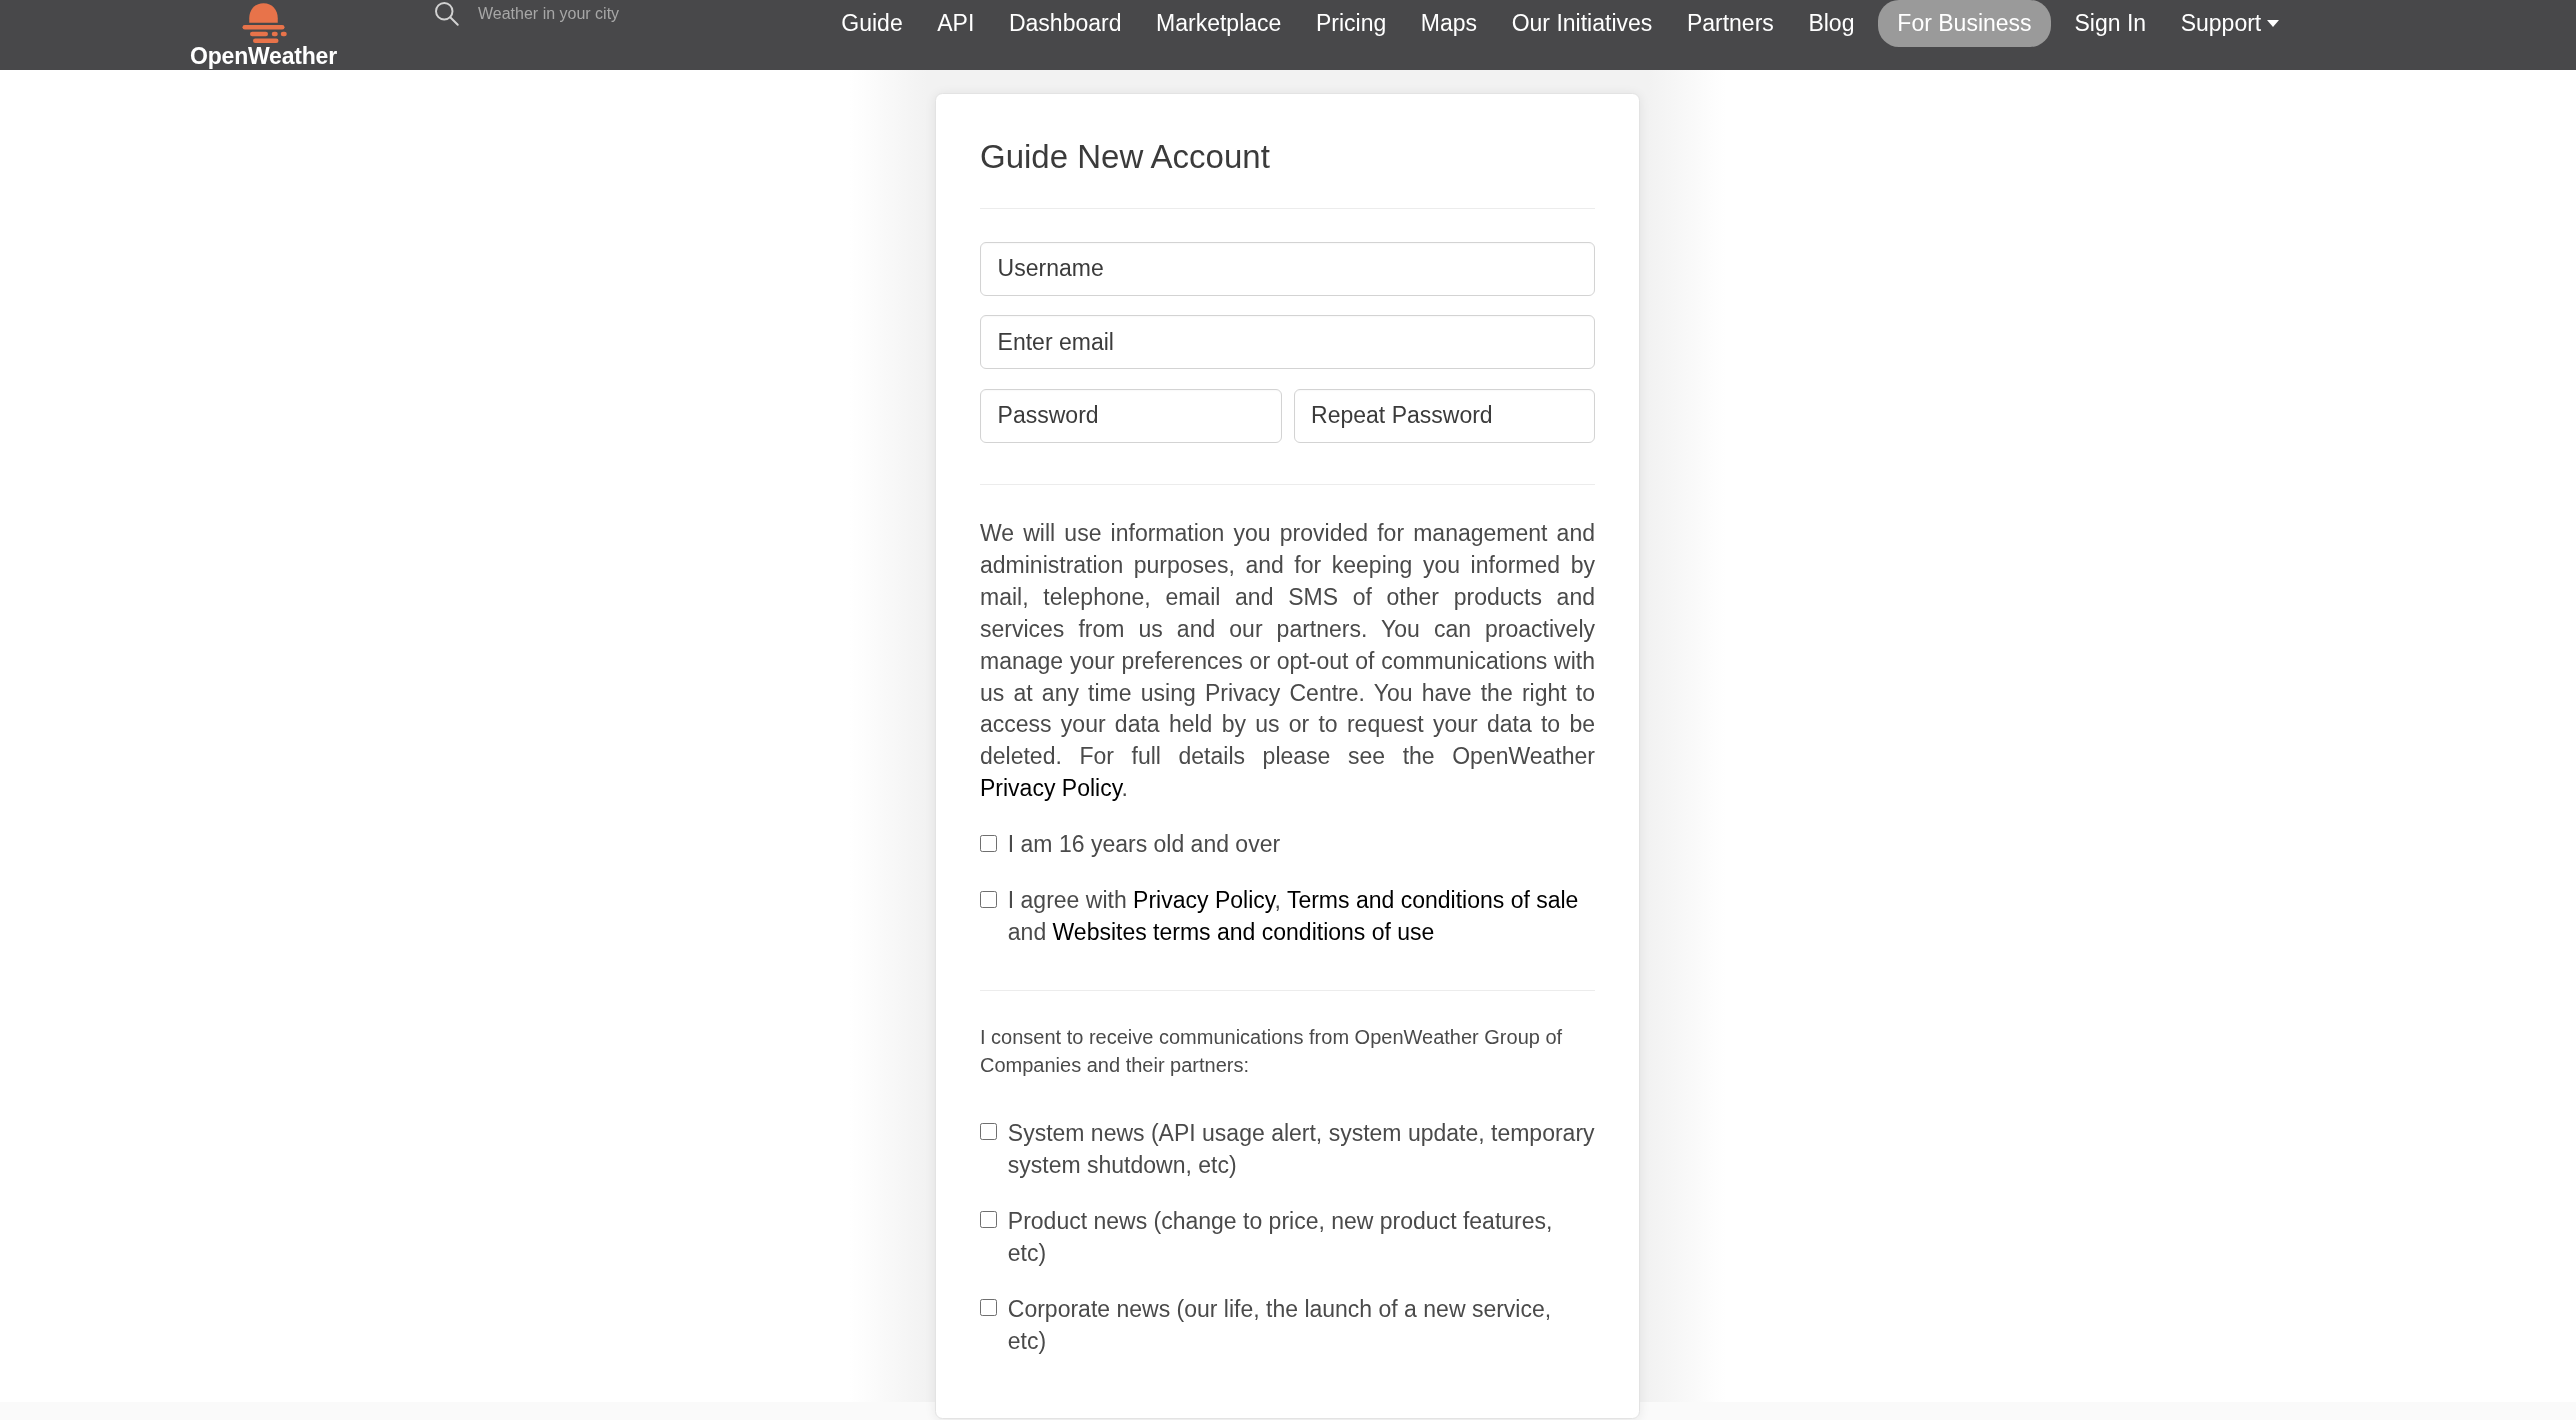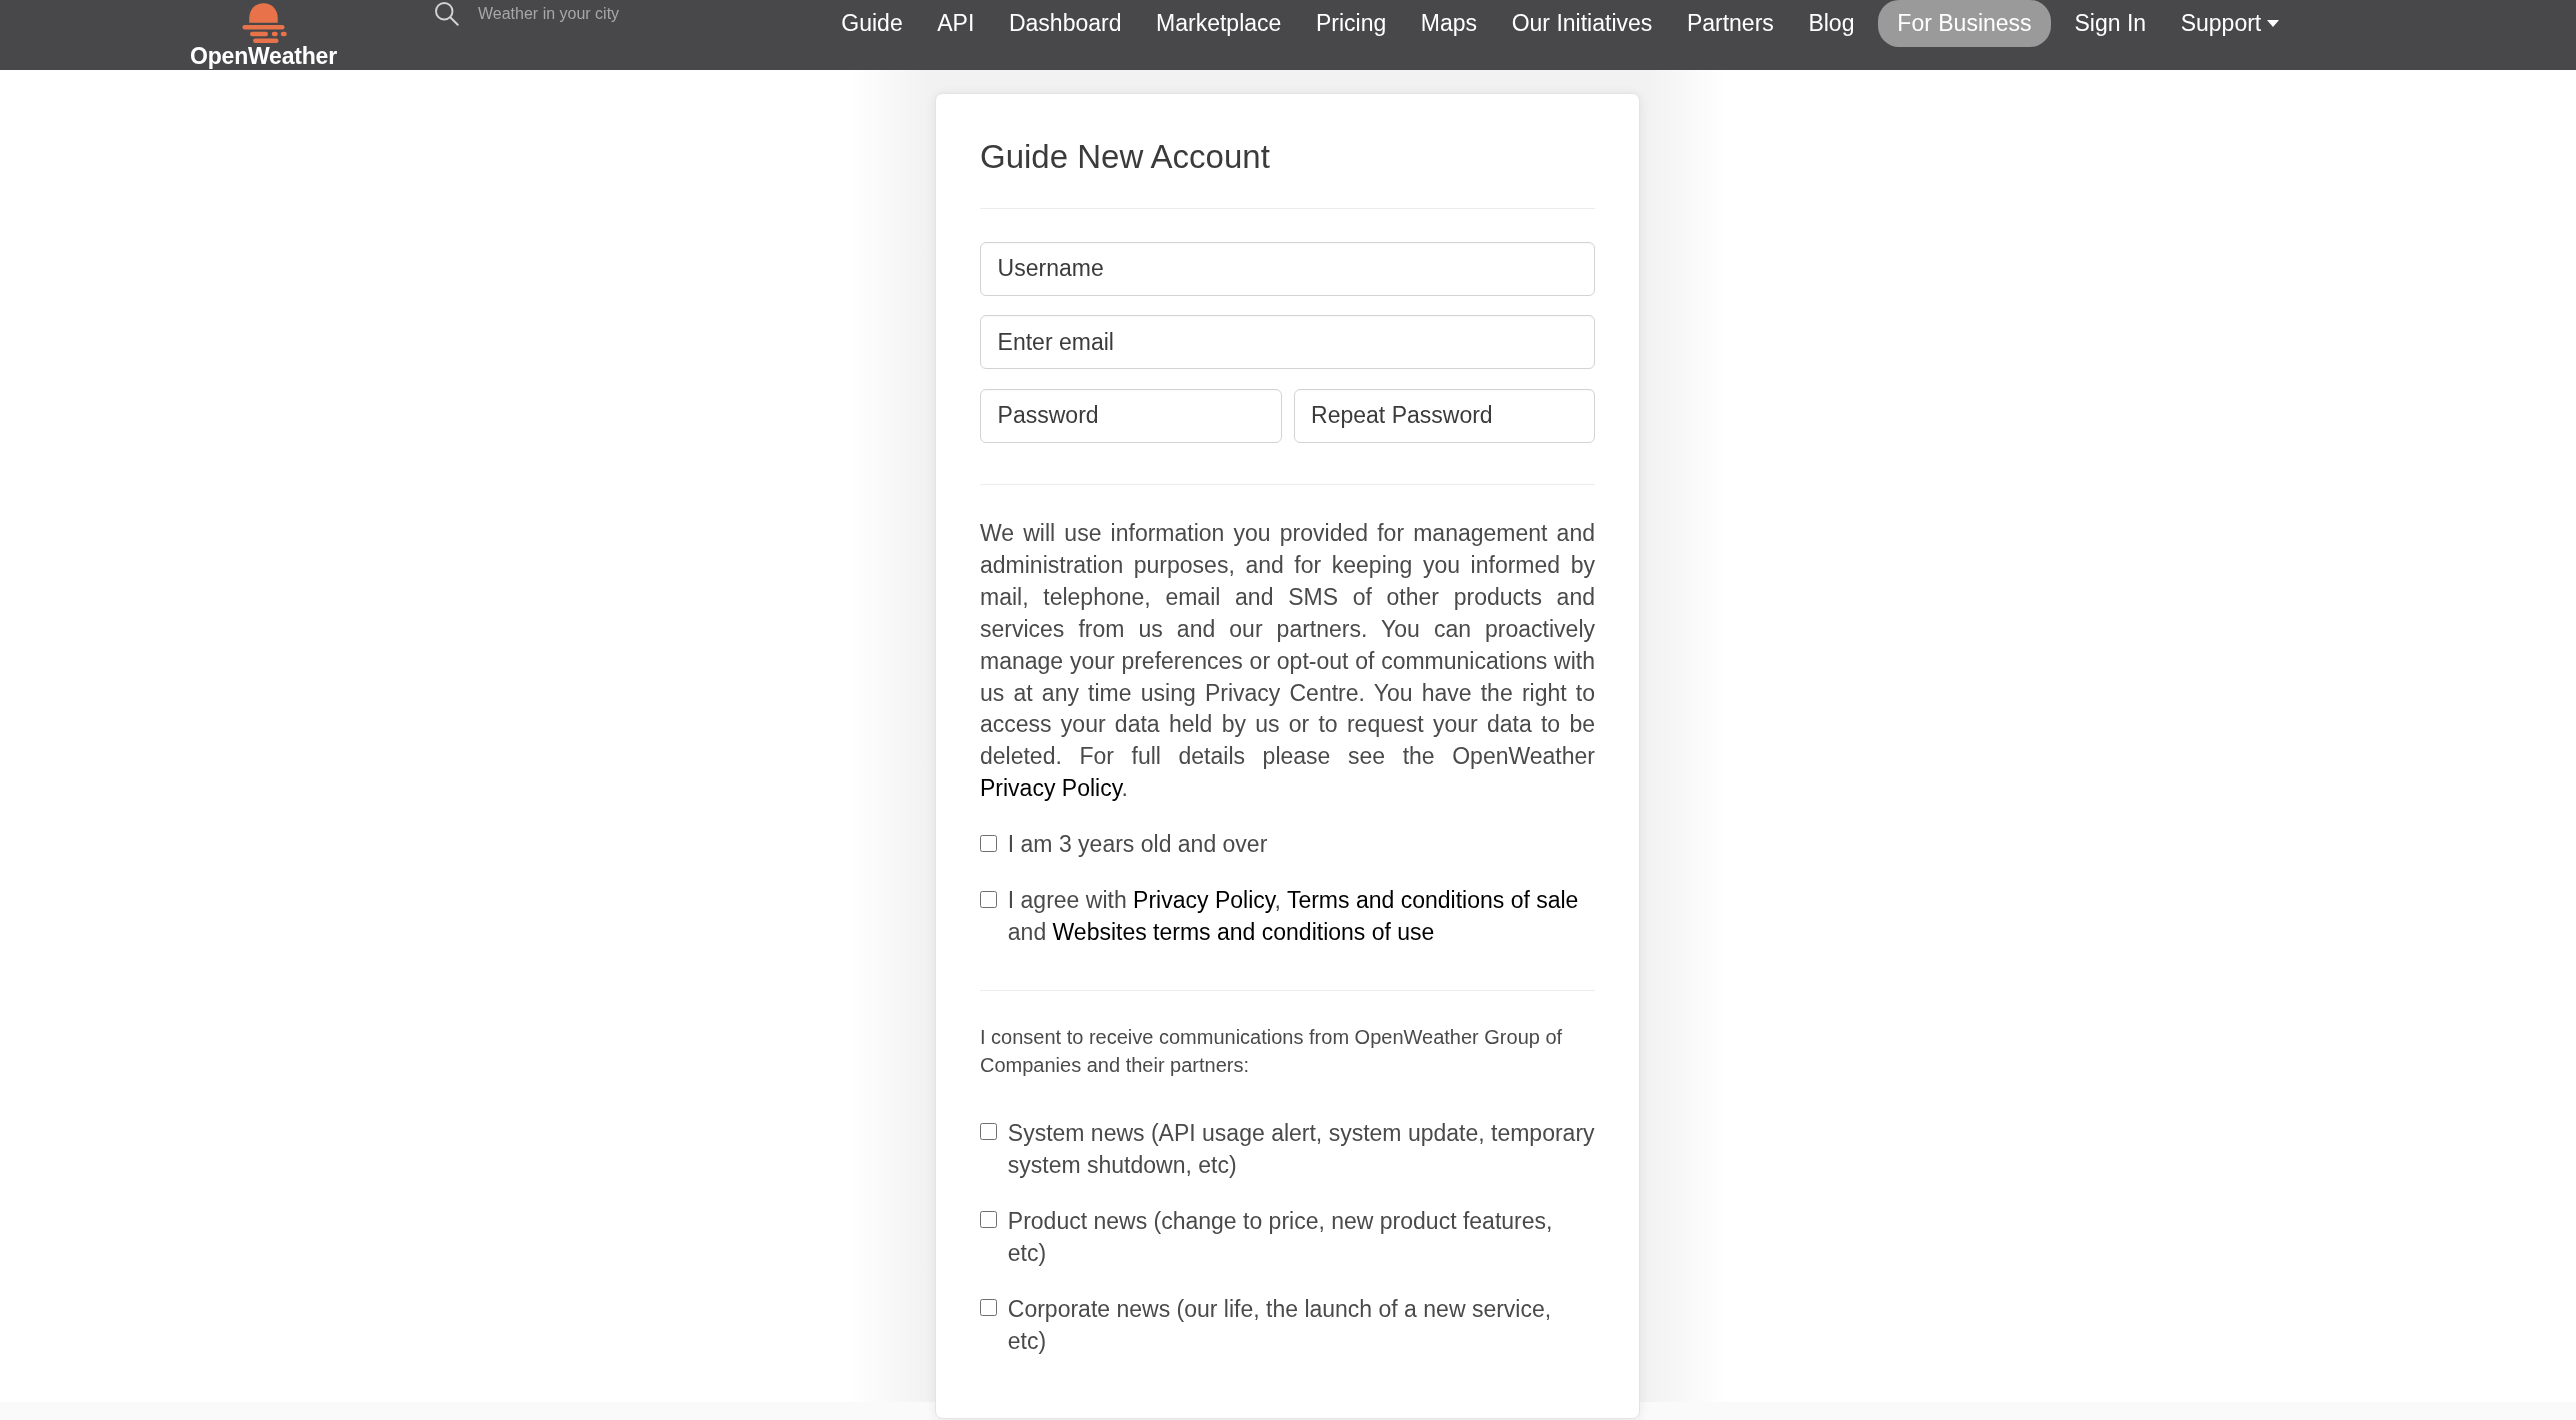--- a/index.html
+++ b/index.html
@@ -254,21 +254,21 @@
       <input class="field" type="password" placeholder="Password" style="">
       <input class="field" type="password" placeholder="Repeat Password" style="">
     </div>
 
     <hr class="divider-2">
 
     <p class="privacy-text"><span>We will use information you provided for management and administration purposes, and for keeping you informed by mail, telephone, email and SMS of other products and services from us and our partners. You can proactively manage your preferences or opt-out of communications with us at any time using Privacy Centre. You have the right to access your data held by us or to request your data to be deleted. For full details please see the OpenWeather </span><a class="link" href="#">Privacy Policy</a><span>.</span></p>
 
     <div class="check-row">
       <input class="cb" type="checkbox" id="cb-age" style="">
-      <label class="check-label" for="cb-age">I am 3 years old and over</label>
+      <label class="check-label" for="cb-age">I am 16 years old and over</label>
     </div>
 
     <div class="check-row">
       <input class="cb" type="checkbox" id="cb-agree" style="">
       <label class="check-label" for="cb-agree"><span>I agree with </span><a class="link" href="#">Privacy Policy</a><span>, </span><a class="link" href="#">Terms and conditions of sale</a><span> and </span><a class="link" href="#">Websites terms and conditions of use</a></label>
     </div>
 
     <hr class="divider-2">
 
     <p class="consent-intro">I consent to receive communications from OpenWeather Group of Companies and their partners:</p>

